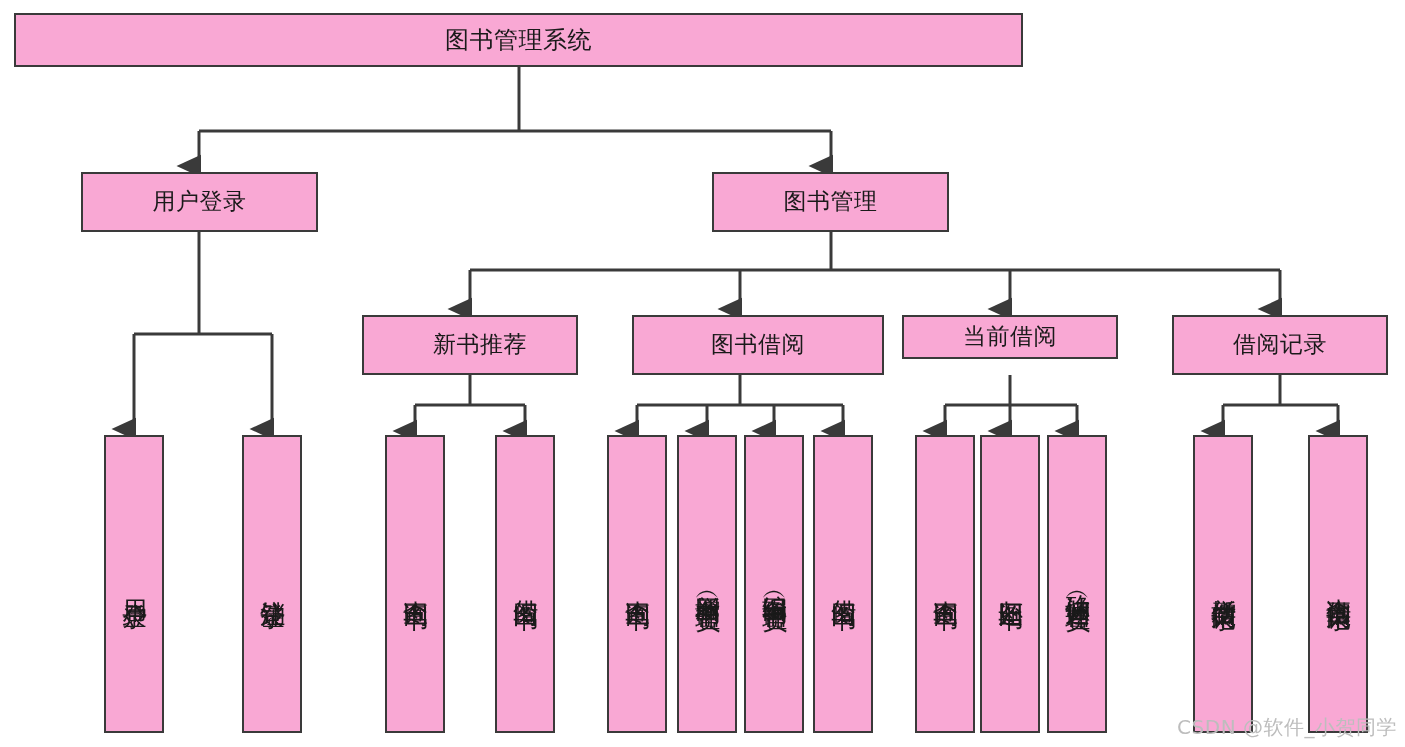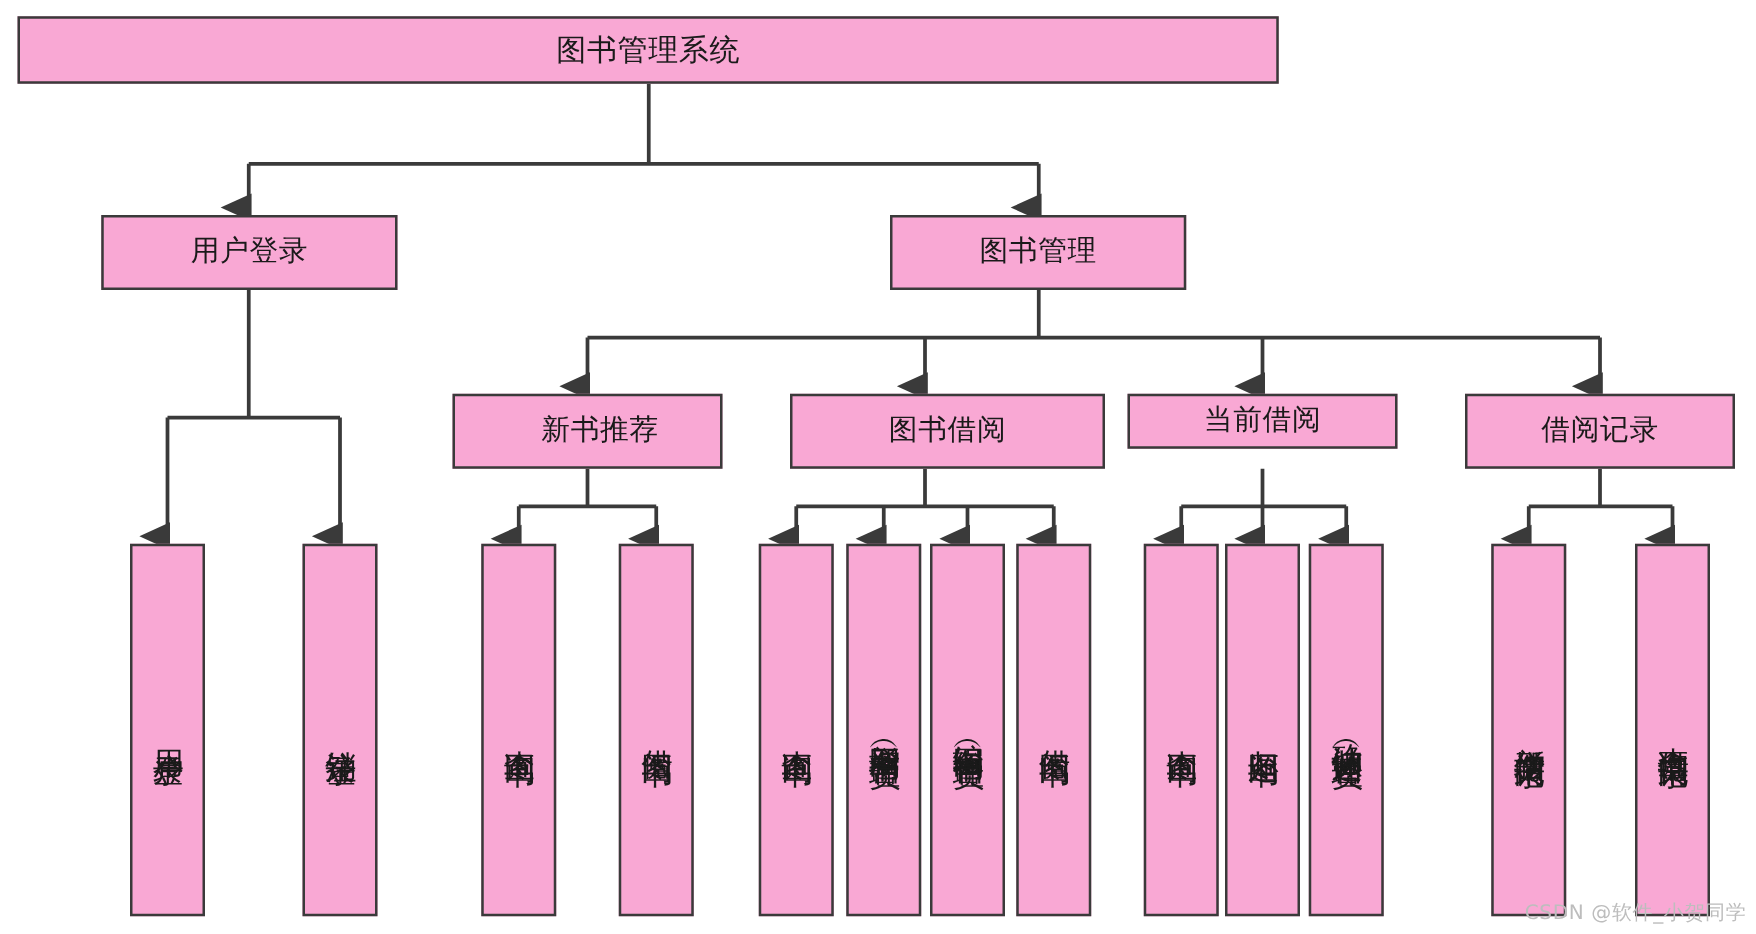--- a/index.html
+++ b/index.html
@@ -59,21 +59,21 @@
     text-orientation: upright;
     font-size: 25px;
     line-height: 1.05;
     letter-spacing: 2px;
     white-space: nowrap;
   }
   .watermark {
     position: absolute;
     right: 8px;
     bottom: 6px;
-    font-size: 16px;
+    font-size: 20px;
     color: #bdbdbd;
     font-family: "DejaVu Sans", "Liberation Sans", sans-serif;
     white-space: nowrap;
     letter-spacing: 0.5px;
     margin-left: 20px;
   }
 </style>
 </head>
 <body>
 

